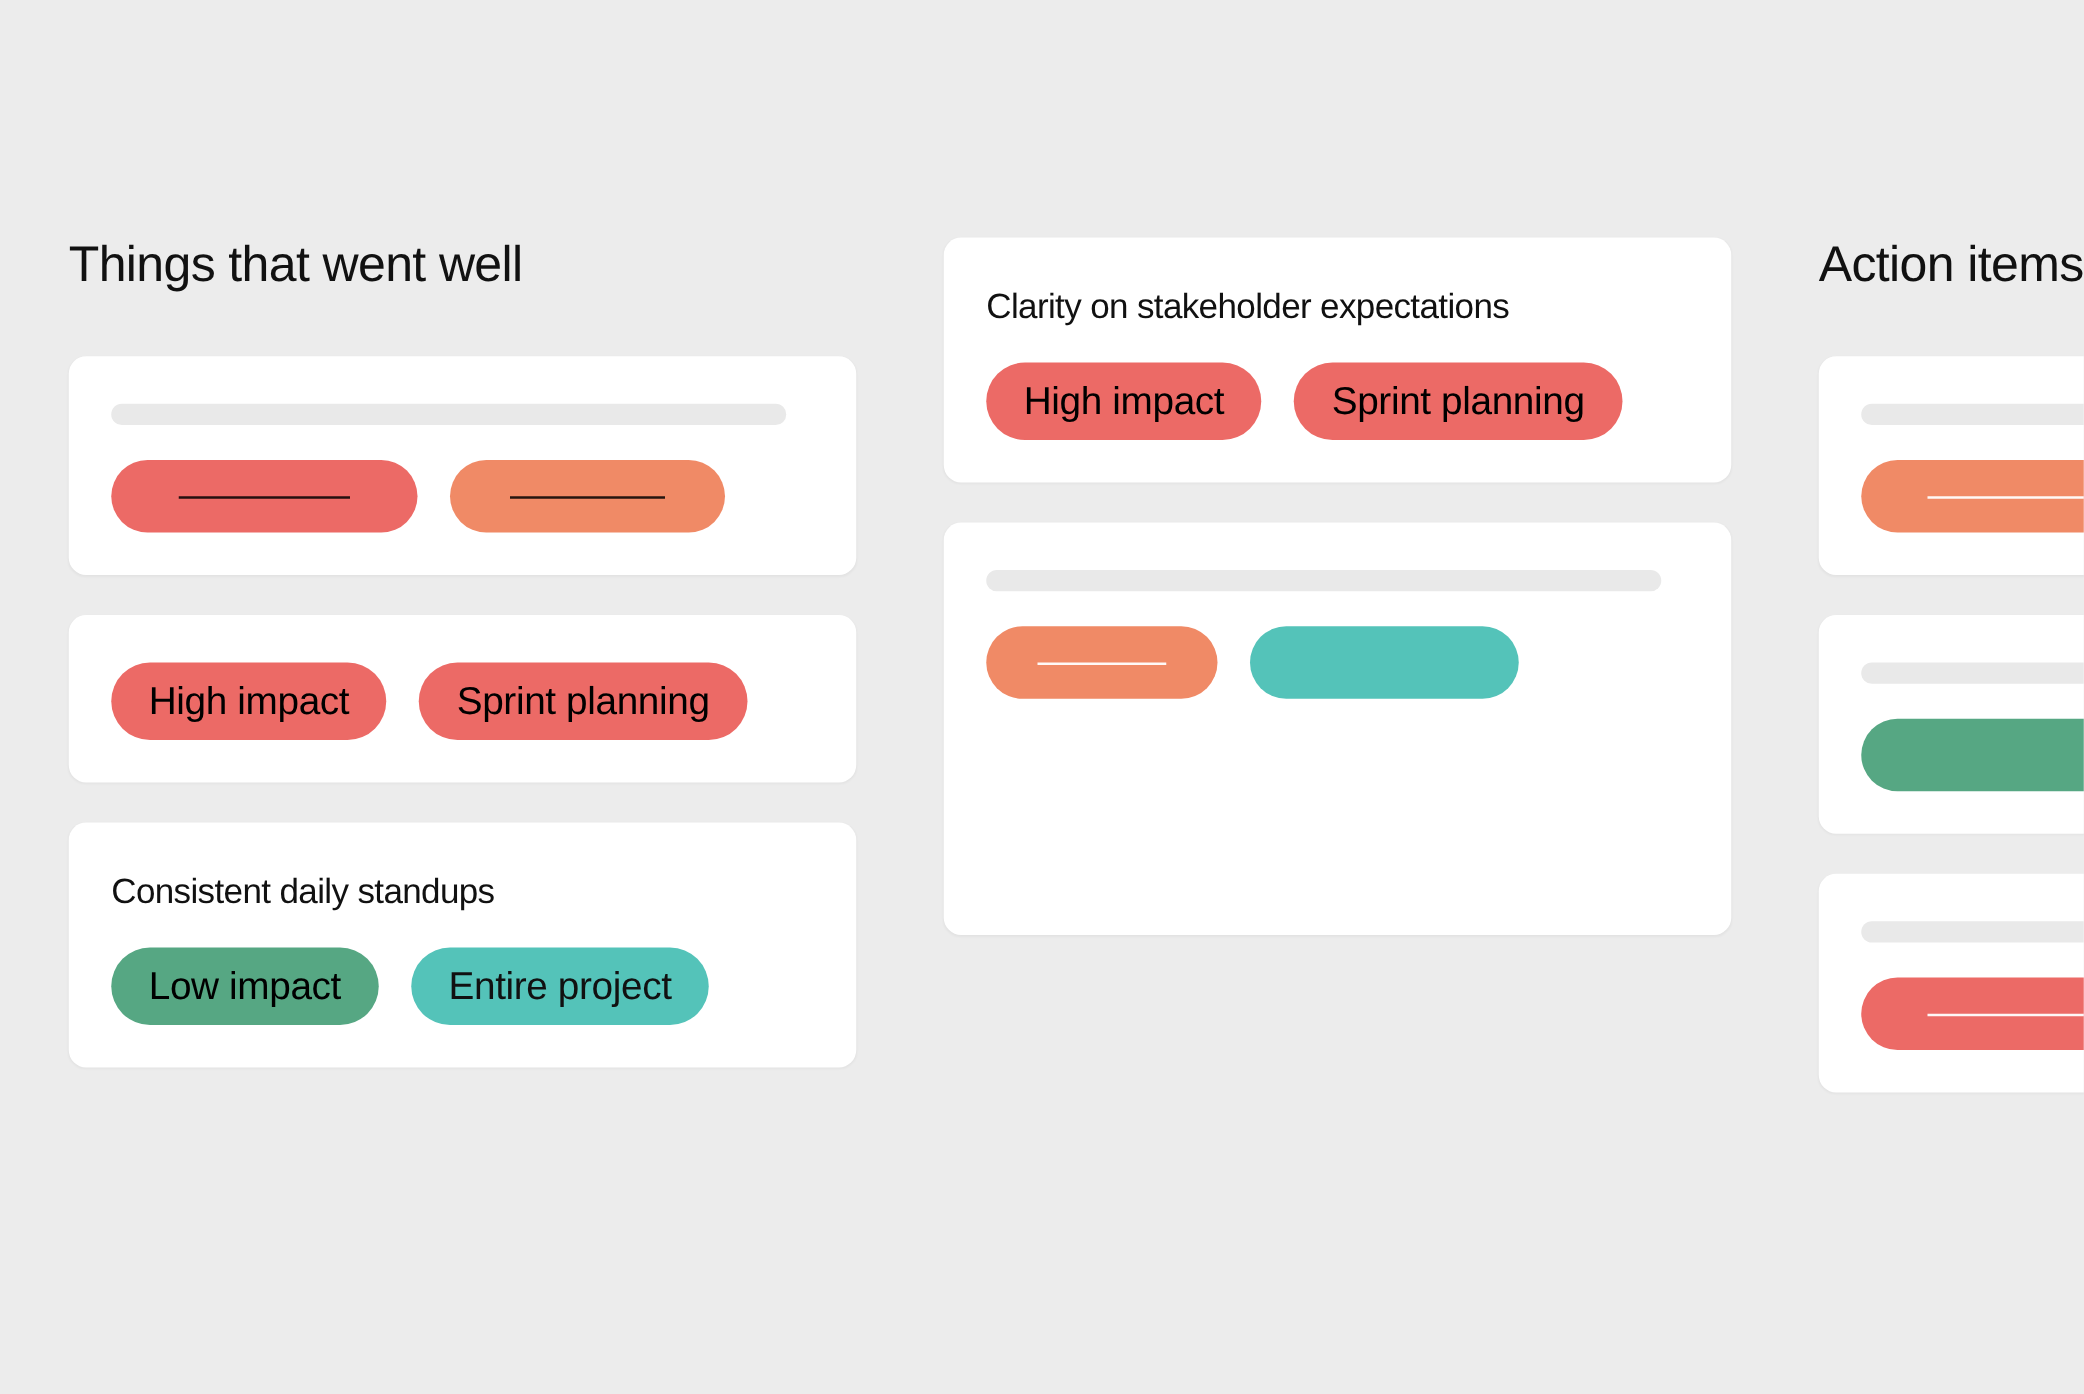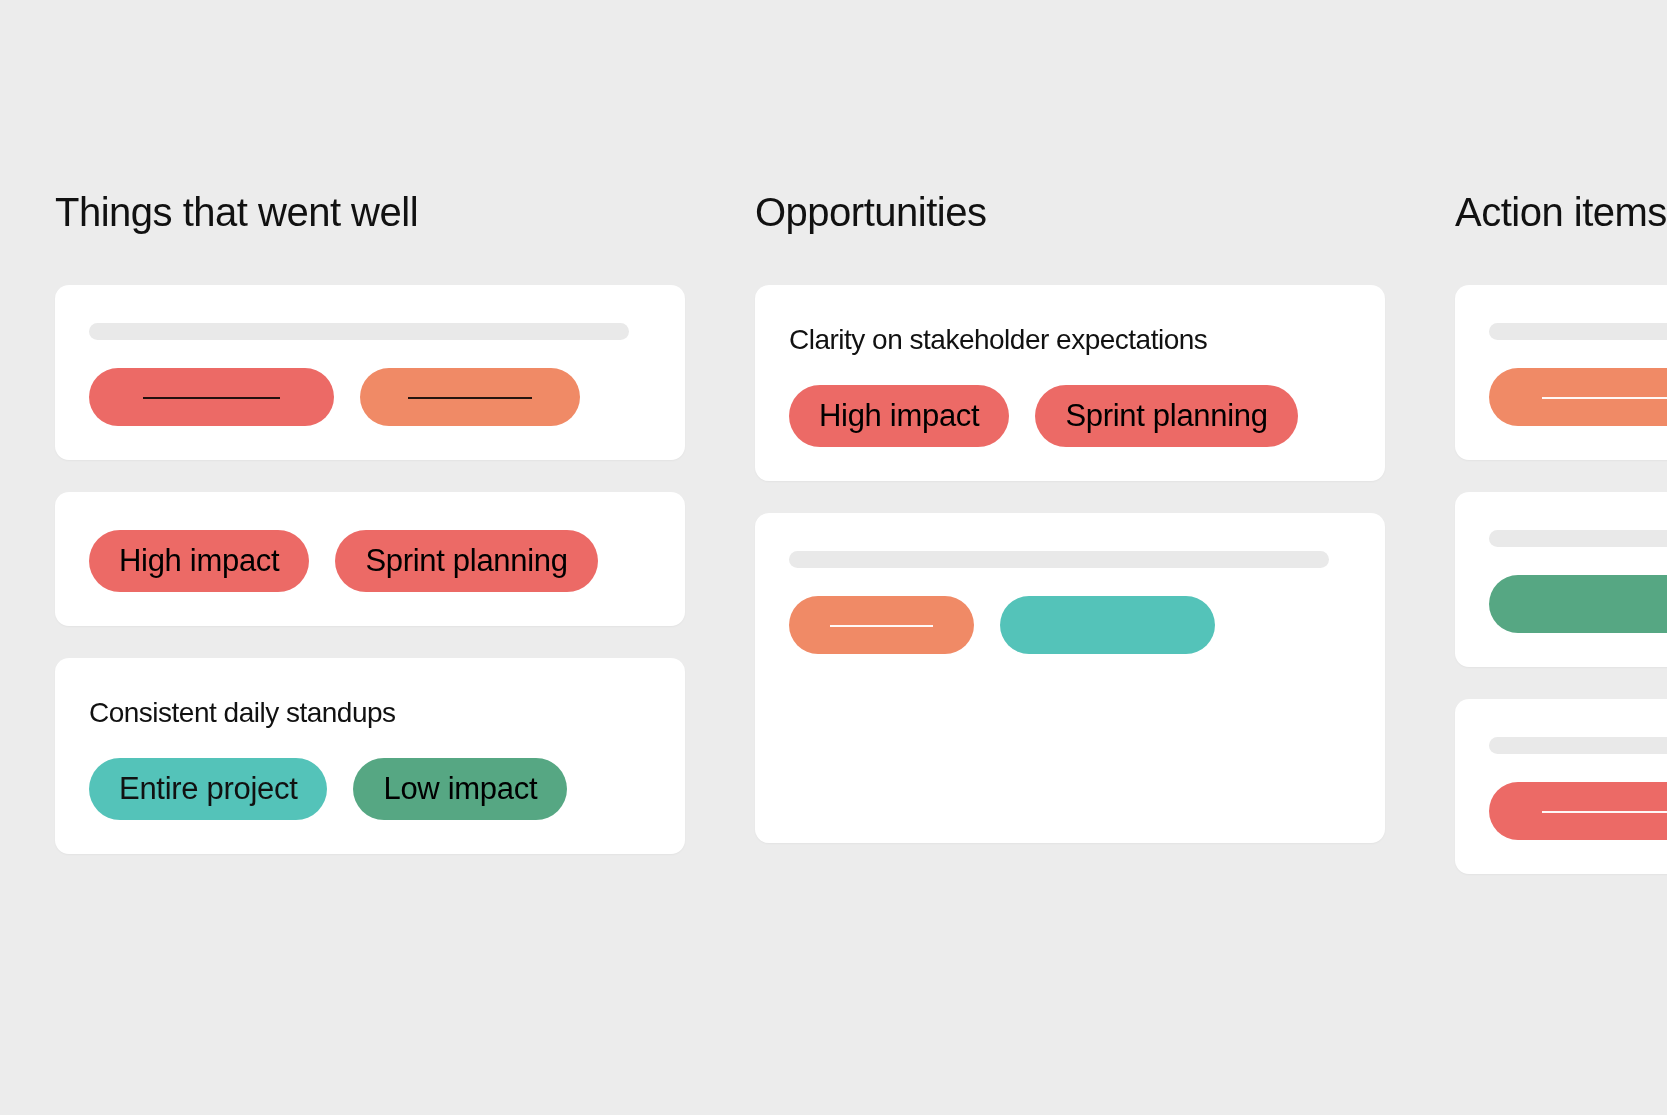--- a/index.html
+++ b/index.html
@@ -109,27 +109,26 @@
       </div>
       <div class="card">
         <div class="tag-row">
           <span class="tag c-coral">High impact</span>
           <span class="tag c-coral">Sprint planning</span>
         </div>
       </div>
       <div class="card">
         <div class="card-title">Consistent daily standups</div>
         <div class="tag-row">
+          <span class="tag c-green">Low impact</span>
           <span class="tag c-teal dark-text">Entire project</span>
-          <span class="tag c-green">Low impact</span>
         </div>
       </div>
     </div>
     <div class="column">
-      <div class="column-title">Opportunities</div>
       <div class="card">
         <div class="card-title">Clarity on stakeholder expectations</div>
         <div class="tag-row">
           <span class="tag c-coral">High impact</span>
           <span class="tag c-coral">Sprint planning</span>
         </div>
       </div>
       <div class="card tall">
         <div class="placeholder-line" style="width: 96%;"></div>
         <div class="tag-row">

